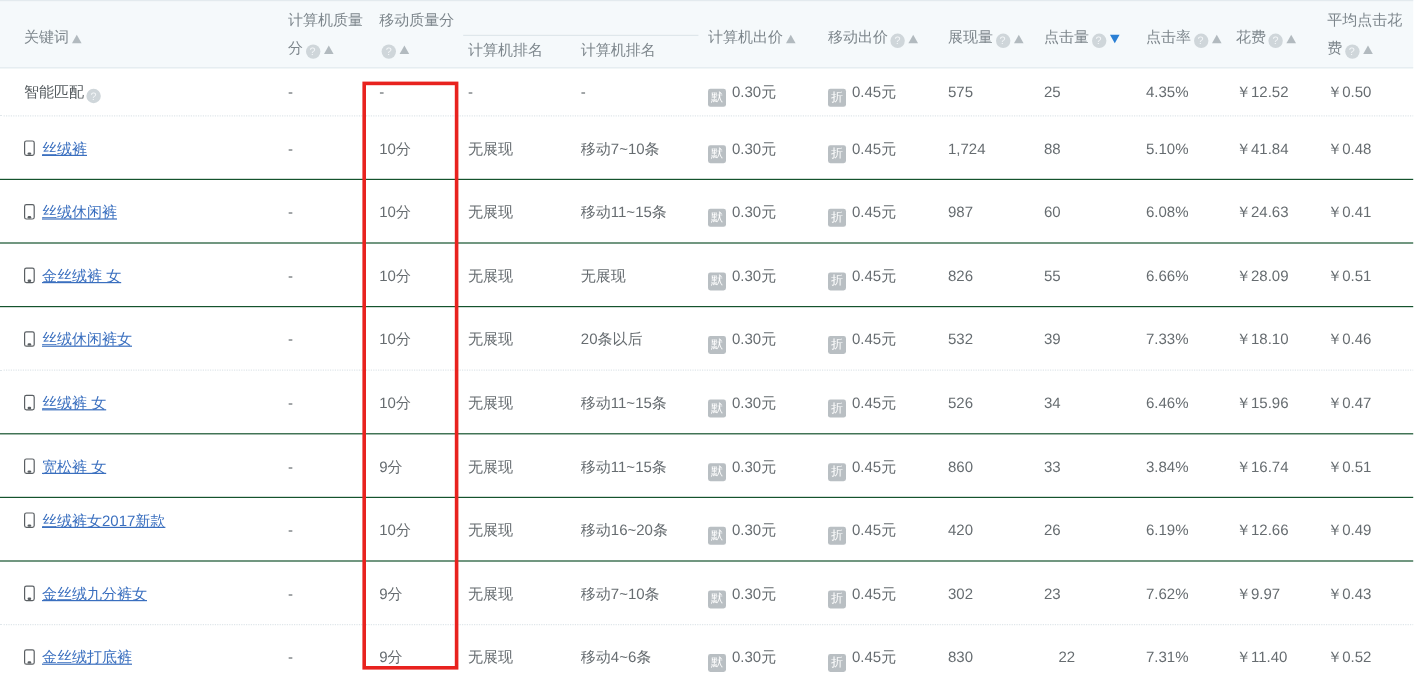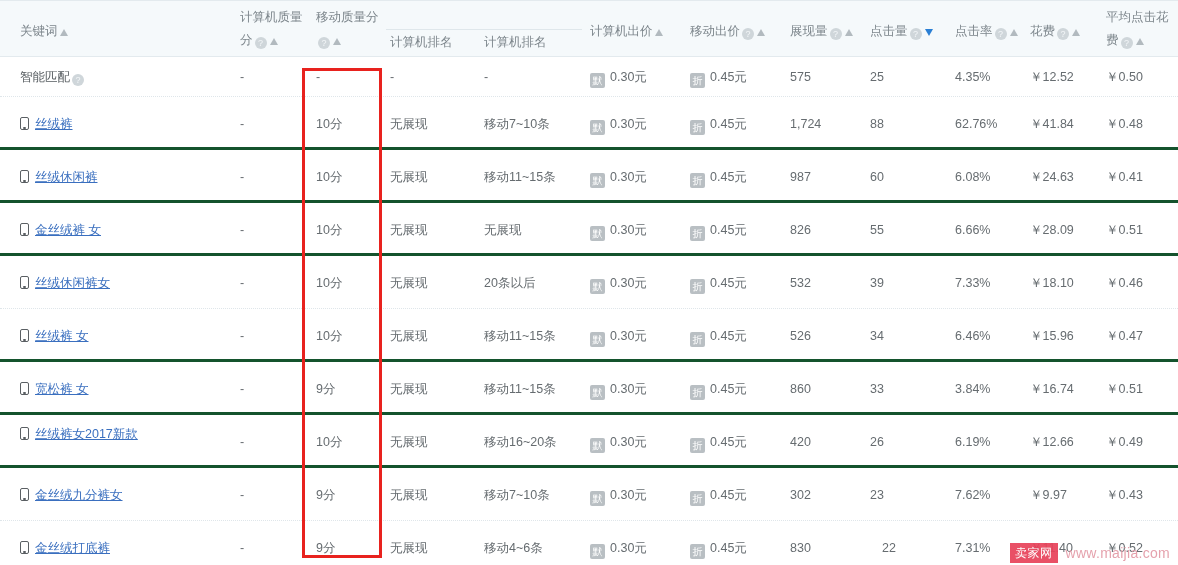--- a/index.html
+++ b/index.html
@@ -62,21 +62,21 @@
   .sort.down {
     border-bottom: none;
     border-top: 7px solid #2a7fd4;
   }
   .sort.down.active { border-top-color: #2a7fd4; }
 
   
   .row {
     position: relative;
     width: 100%;
-    border-bottom: 3px solid #14532d;
+    border-bottom: 1px solid #14532d;
   }
   .row.dotted { border-bottom: 1px dotted #dfe6ea; }
   .cell {
     position: absolute;
     font-size: 12.5px;
     color: #666c70;
     white-space: nowrap;
     line-height: 16px;
   }
   .cell.kw { color: #3a6fbf; }
@@ -195,21 +195,21 @@
       <div class="row" style="height: 53px;">
         <div class="cell kw" style="left: 20px; top: 19px;"><span class="phone-icon"></span><span class="kwlink">丝绒裤</span></div>
         <div class="cell" style="left: 240px; top: 19px;"><span>-</span></div>
         <div class="cell" style="left: 316px; top: 19px;"><span>10分</span></div>
         <div class="cell" style="left: 390px; top: 19px;"><span>无展现</span></div>
         <div class="cell" style="left: 484px; top: 19px;"><span>移动7~10条</span></div>
         <div class="cell" style="left: 590px; top: 19px;"><span class="badge">默</span><span>0.30元</span></div>
         <div class="cell" style="left: 690px; top: 19px;"><span class="badge">折</span><span>0.45元</span></div>
         <div class="cell" style="left: 790px; top: 19px; text-align: right;"><span>1,724</span></div>
         <div class="cell" style="left: 870px; top: 19px;"><span>88</span></div>
-        <div class="cell" style="left: 955px; top: 19px;"><span>62.76%</span></div>
+        <div class="cell" style="left: 955px; top: 19px;"><span>5.10%</span></div>
         <div class="cell" style="left: 1030px; top: 19px;"><span>￥41.84</span></div>
         <div class="cell" style="left: 1106px; top: 19px;"><span>￥0.48</span></div>
       </div>
       <div class="row" style="height: 53px;">
         <div class="cell kw" style="left: 20px; top: 19px;"><span class="phone-icon"></span><span class="kwlink">丝绒休闲裤</span></div>
         <div class="cell" style="left: 240px; top: 19px;"><span>-</span></div>
         <div class="cell" style="left: 316px; top: 19px;"><span>10分</span></div>
         <div class="cell" style="left: 390px; top: 19px;"><span>无展现</span></div>
         <div class="cell" style="left: 484px; top: 19px;"><span>移动11~15条</span></div>
         <div class="cell" style="left: 590px; top: 19px;"><span class="badge">默</span><span>0.30元</span></div>
@@ -315,18 +315,14 @@
         <div class="cell" style="left: 790px; top: 19px;"><span>830</span></div>
         <div class="cell" style="left: 870px; top: 19px; margin-left: 12px;"><span>22</span></div>
         <div class="cell" style="left: 955px; top: 19px;"><span>7.31%</span></div>
         <div class="cell" style="left: 1030px; top: 19px;"><span>￥11.40</span></div>
         <div class="cell" style="left: 1106px; top: 19px;"><span>￥0.52</span></div>
       </div>
     </div>
 
   <div id="redbox" style="left: 302px; top: 68px; width: 80px; height: 490px; border-color: rgb(232, 34, 30);"></div>
 
-  <div id="watermark" style="left: 1010px; top: 543px;">
-    <span class="wm-tag" style="background: rgb(232, 66, 90);">卖家网</span>
-    <span class="wm-url" style="color: rgb(227, 154, 166);">www.maijia.com</span>
-  </div>
 
 </div>
 
 </body></html>

